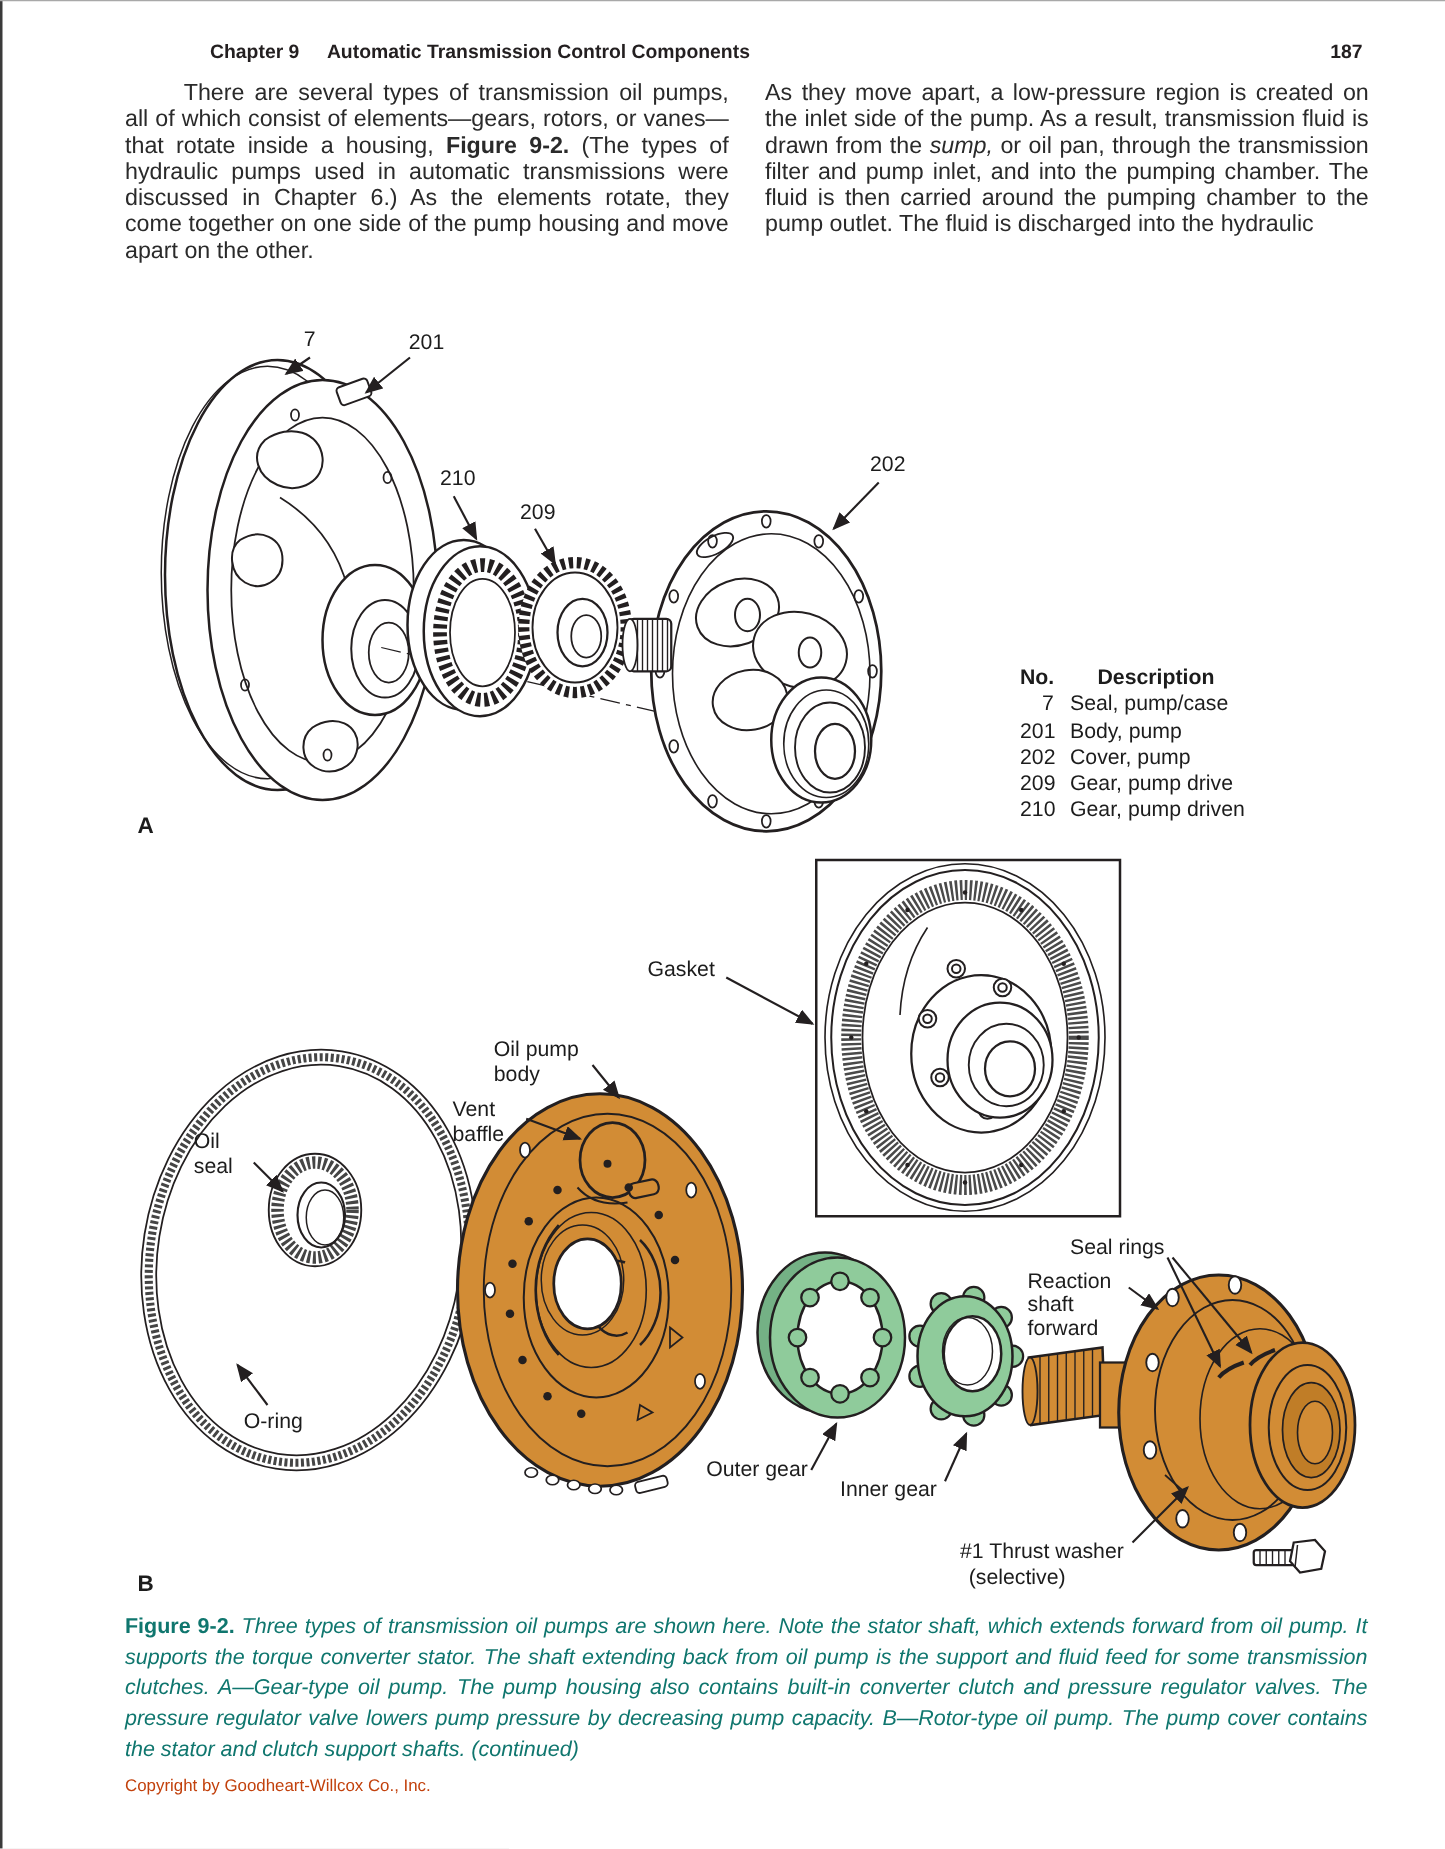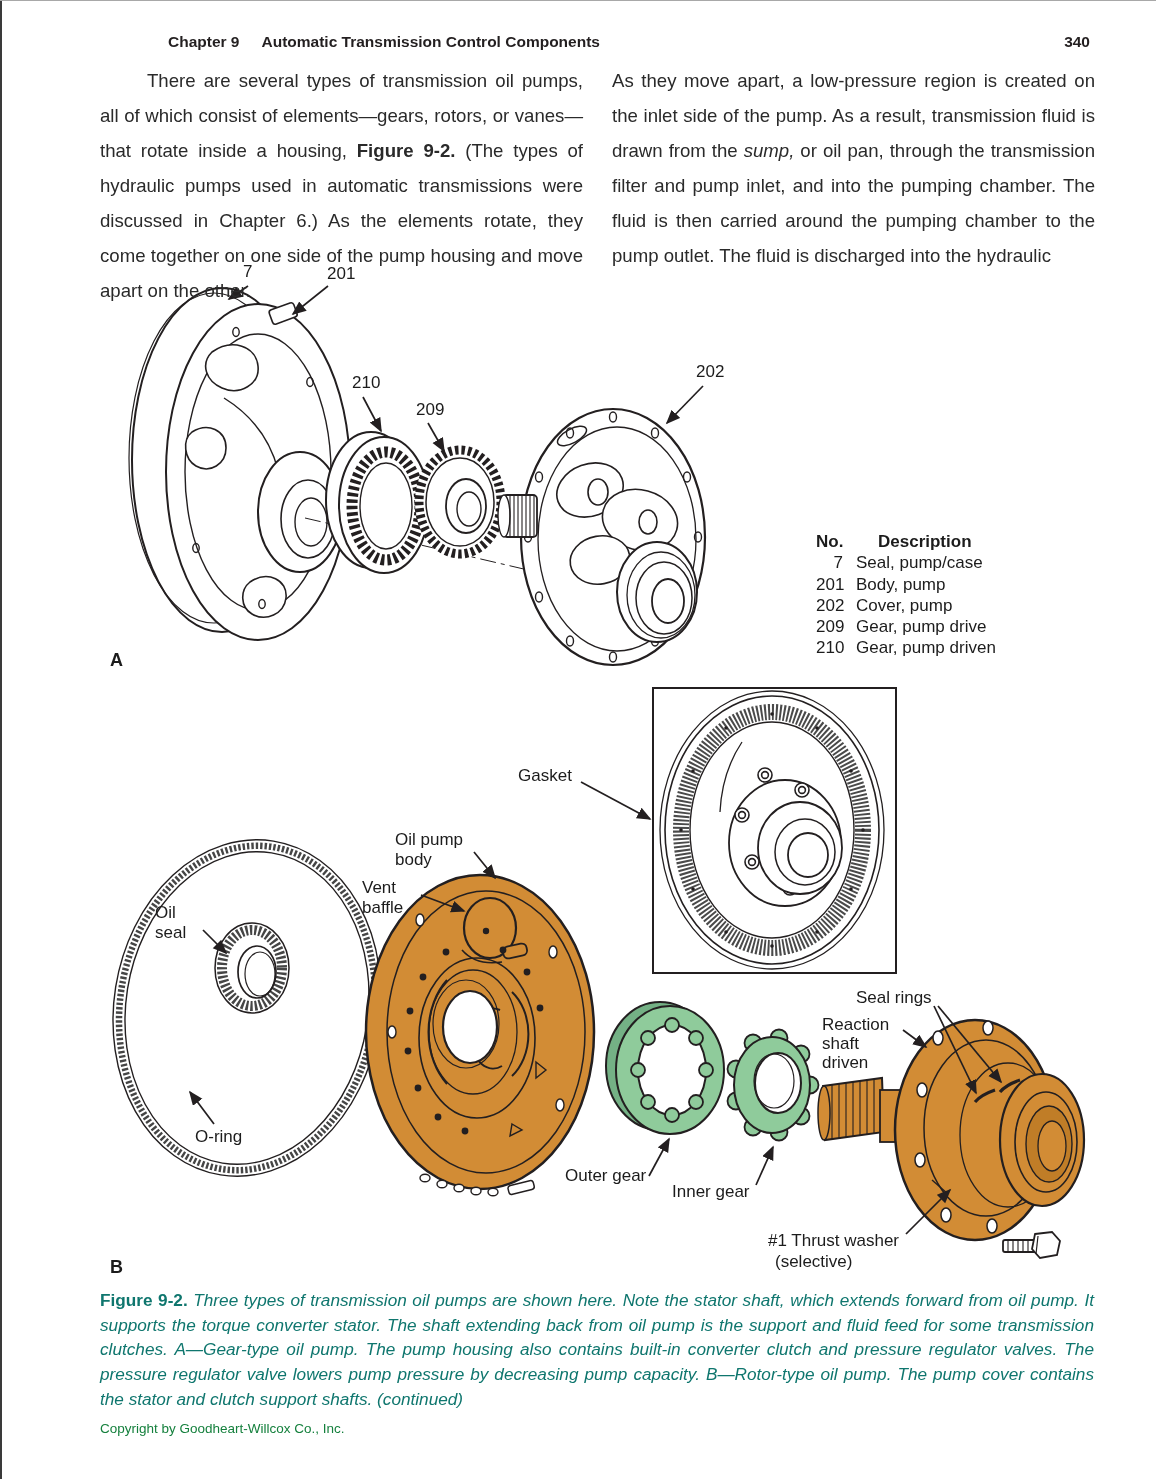--- a/index.html
+++ b/index.html
@@ -11,21 +11,21 @@
   .edge-left{position:absolute;left:0;top:0;width:2px;height:100%;background:#3a3a3a;}
   .edge-top{position:absolute;left:0;top:0;width:100%;height:1px;background:#a8a8a8;}
   svg.art{position:absolute;left:0;top:0;}
 
   .hdr{position:absolute;top:33px;left:168px;font-size:15.5px;font-weight:bold;white-space:nowrap;}
   .hdr .gap{display:inline-block;width:22px;}
   .pgnum{position:absolute;top:33px;left:1040px;width:50px;text-align:right;font-size:15.5px;font-weight:bold;}
 
   .col{
     position:absolute;top:63px;width:483px;
-    font-size:18.6px;line-height:35px;text-align:justify;color:#2a2a2a;
+    font-size:18.6px;line-height:21px;text-align:justify;color:#2a2a2a;
   }
   .col-left{left:100px;text-indent:47px;}
   .col-right{left:612px;}
   .b{font-weight:bold;}
   .i{font-style:italic;}
 
   .lbl{position:absolute;font-size:17px;color:#1c1c1c;white-space:nowrap;line-height:20px;}
   .lbl.ctr{text-align:left;white-space:normal;}
   .panel{position:absolute;font-size:18px;font-weight:bold;color:#1c1c1c;}
 
@@ -35,21 +35,21 @@
   .ptable .desc{padding-left:13px;}
   .ptable .hrow{font-weight:bold;margin-top:27px;}
   .ptable .hrow .desc{padding-left:35px;}
 
   .caption{
     position:absolute;left:100px;top:1288px;width:994px;
     font-size:17.2px;line-height:24.7px;text-align:justify;color:#0f766e;
   }
   .caption .flabel{font-weight:bold;}
   .caption .ftext{font-style:italic;}
-  .copyright{position:absolute;left:100px;top:1421px;font-size:13.5px;color:#15803d;}
+  .copyright{position:absolute;left:100px;top:1421px;font-size:13.5px;color:#c2410c;}
 </style>
 </head>
 <body>
 
 <div class="page">
   <div class="edge-left"></div>
   <div class="edge-top"></div>
 
   <svg class="art" width="1156" height="1479" viewBox="0 0 1156 1479">
     <defs>
@@ -337,21 +337,21 @@
         <line x1="938" y1="1006" x2="1001" y2="1082" marker-end="url(#arw)"></line>
         <line x1="903" y1="1030" x2="926" y2="1047" marker-end="url(#arw)"></line>
         <line x1="906" y1="1234" x2="950" y2="1190" marker-end="url(#arw)"></line>
       </g>
     </g>
   </svg>
 
   <div class="hdr">
     <span>Chapter 9</span><span class="gap"></span><span>Automatic Transmission Control Components</span>
   </div>
-  <div class="pgnum">340</div>
+  <div class="pgnum">187</div>
 
   <div class="col col-left"><span>There are several types of transmission oil pumps, all of which consist of elements—gears, rotors, or vanes—that rotate inside a housing, </span><span class="b">Figure 9-2.</span><span> (The types of hydraulic pumps used in automatic transmissions were discussed in Chapter 6.)  As the elements rotate, they come together on one side of the pump housing and move apart on the other.</span></div>
 
   <div class="col col-right"><span>As they move apart, a low-pressure region is created on the inlet side of the pump. As a result, transmission fluid is drawn from the </span><span class="i">sump,</span><span> or oil pan, through the transmission filter and pump inlet, and into the pumping chamber. The fluid is then carried around the pumping chamber to the pump outlet. The fluid is discharged into the hydraulic</span></div>
 
   <div class="lbl" style="left:243px;top:262px;">7</div>
   <div class="lbl" style="left:327px;top:264px;">201</div>
   <div class="lbl" style="left:352px;top:373px;">210</div>
   <div class="lbl" style="left:416px;top:400px;">209</div>
   <div class="lbl" style="left:696px;top:362px;">202</div>
@@ -379,21 +379,21 @@
     <div>Oil</div>
     <div>seal</div>
   </div>
   <div class="lbl" style="left:195px;top:1127px;">O-ring</div>
   <div class="lbl" style="left:565px;top:1166px;">Outer gear</div>
   <div class="lbl" style="left:672px;top:1182px;">Inner gear</div>
   <div class="lbl" style="left:856px;top:988px;">Seal rings</div>
   <div class="lbl ctr" style="left:822px;top:1015px;width:80px;line-height:19px;">
     <div>Reaction</div>
     <div>shaft</div>
-    <div>driven</div>
+    <div>forward</div>
   </div>
   <div class="lbl" style="left:768px;top:1231px;">#1 Thrust washer</div>
   <div class="lbl" style="left:750px;top:1252px;margin-left:25px;">(selective)</div>
   <div class="panel" style="left:110px;top:1257px;">B</div>
 
   <div class="caption"><span class="flabel">Figure 9-2.</span><span class="ftext"> <span>Three types of transmission oil pumps are shown here. Note the stator shaft, which extends forward from oil pump. It supports the torque converter stator. The shaft extending back from oil pump is the support and fluid feed for some transmission clutches. A—Gear-type oil pump. The pump housing also contains built-in converter clutch and pressure regulator valves. The pressure regulator valve lowers pump pressure by decreasing pump capacity. B—Rotor-type oil pump. The pump cover contains the stator and clutch support shafts.  (continued)</span></span></div>
 
   <div class="copyright">Copyright by Goodheart-Willcox Co., Inc.</div>
 </div>
 

